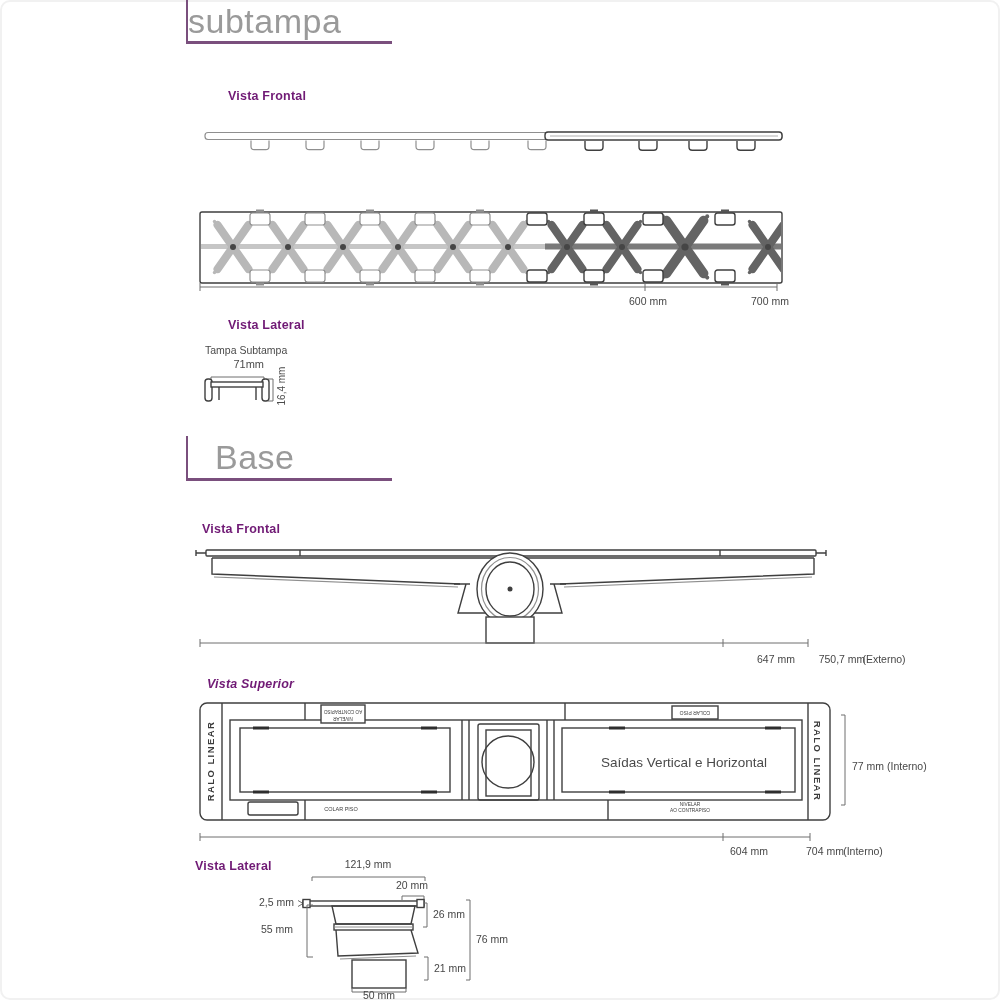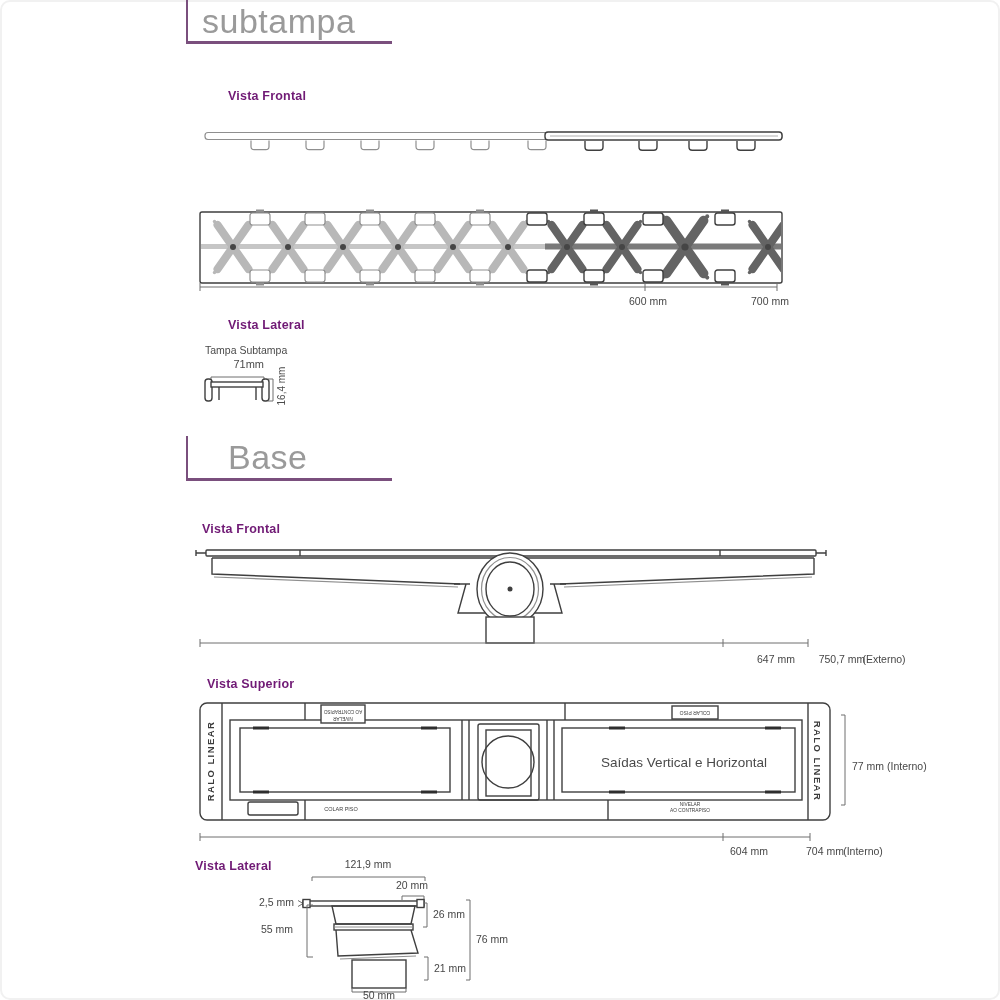--- a/index.html
+++ b/index.html
@@ -2,21 +2,21 @@
 <html><head>
 <meta charset="utf-8">
 <style>
   :root { --accent:#7a4f7d; --ink:#3f3f3f; --ltink:#8f8f8f; }
   * { margin:0; padding:0; box-sizing:border-box; }
   html,body { width:1000px; height:1000px; background:#fff; }
   body { font-family:"Liberation Sans", sans-serif; position:relative; overflow:hidden; }
   .page { position:absolute; inset:0; border:2px solid #f1f1f1; border-radius:10px; background:#fff; }
   .abs { position:absolute; }
   .sec-title { border-left:2px solid var(--accent); border-bottom:3px solid var(--accent);
-               color:#9a9a9a; font-size:34px; font-weight:400; padding-left:14px;
+               color:#9a9a9a; font-size:34px; font-weight:400; padding-left:0;
                letter-spacing:.5px; line-height:1.25; }
   .heading { font-size:12.5px; font-weight:bold; color:#701a75; letter-spacing:.2px; }
   .smalltxt { font-size:10.5px; color:#4a4a4a; }
   .rot90 { transform:rotate(-90deg); transform-origin:center; text-align:center; font-size:10px; color:#4a4a4a; }
   svg { position:absolute; overflow:visible; }
   svg text { font-family:"Liberation Sans", sans-serif; fill:#4a4a4a; }
   .s-dk { stroke:var(--ink); fill:none; stroke-width:1.4; }
   .s-dkw { stroke:var(--ink); fill:#fff; stroke-width:1.4; }
   .s-lt { stroke:var(--ltink); fill:none; stroke-width:1.2; }
   .s-ltw { stroke:var(--ltink); fill:#fff; stroke-width:1.2; }
@@ -133,21 +133,21 @@
   <path class="dim" d="M16,7 H69 M16,7 V12 M69,7 V12"></path>
   <rect x="10" y="9" width="7" height="22" rx="3" class="s-dkw"></rect>
   <rect x="67" y="9" width="7" height="22" rx="3" class="s-dkw"></rect>
   <rect x="16" y="12" width="52" height="5" class="s-dkw"></rect>
   <path class="s-dk" d="M24,17 V30 M61,17 V30"></path>
   <path class="dim" d="M78,9 V31 M73,9 H78 M73,31 H78"></path>
 </svg>
 
 <div class="abs rot90" style="left:252px; top:380px; width:60px; height:12px;">16,4 mm</div>
 
-<div class="abs sec-title" style="left:186px; top:436px; width:206px; height:45px; padding-left:40px;">Base</div>
+<div class="abs sec-title" style="left:186px; top:436px; width:206px; height:45px; padding-left:27px;">Base</div>
 
 <div class="abs heading" style="left:202px; top:522px;">Vista Frontal</div>
 
 <svg style="left:190px; top:545px;" width="720" height="125" viewBox="0 0 720 125">
   <g>
     <rect x="16" y="5" width="610" height="6" rx="1" class="s-dkw" stroke-width="1.2"></rect>
     <path class="s-dk" stroke-width="1" d="M6,8 H16 M626,8 H636 M6,5 V11 M636,5 V11 M110,5 V11 M530,5 V11"></path>
   </g>
   <g>
     <path class="s-dk" d="M22,13 H624 M22,13 V29 L270,39 M624,13 V29 L370,39"></path>
@@ -162,21 +162,21 @@
     <rect x="296" y="72" width="48" height="26" class="s-dkw"></rect>
   </g>
   <g>
     <path class="dim" d="M10,98 H618 M10,94 V102 M533,94 V102 M618,94 V102"></path>
     <text class="dimtxt" x="586" y="118" text-anchor="middle">647 mm</text>
     <text class="dimtxt" x="652" y="118" text-anchor="middle">750,7 mm</text>
     <text class="dimtxt" x="694" y="118" text-anchor="middle">(Externo)</text>
   </g>
 </svg>
 
-<div class="abs heading" style="left:207px; top:677px;">Vista Superior</div>
+<div class="abs heading" style="left:207px; top:677px;font-style:italic;">Vista Superior</div>
 
 <svg style="left:195px; top:698px;" width="800" height="162" viewBox="0 0 800 162">
   <rect x="5" y="5" width="630" height="117" rx="7" class="s-dkw" stroke-width="1.6"></rect>
   <path class="s-dk" d="M27,5 V122 M613,5 V122"></path>
   <text x="16" y="66" transform="rotate(-90 16 63)" text-anchor="middle" font-size="9.5" font-weight="bold" letter-spacing="1.4" class="tiny">RALO LINEAR</text>
   <text x="622" y="66" transform="rotate(90 622 63)" text-anchor="middle" font-size="9.5" font-weight="bold" letter-spacing="1.4" class="tiny">RALO LINEAR</text>
 
   <rect x="35" y="22" width="572" height="80" class="s-dk"></rect>
   <path class="s-dk" stroke-width="1" d="M110,5 V22 M370,5 V22 M110,102 V122 M413,102 V122"></path>
 

